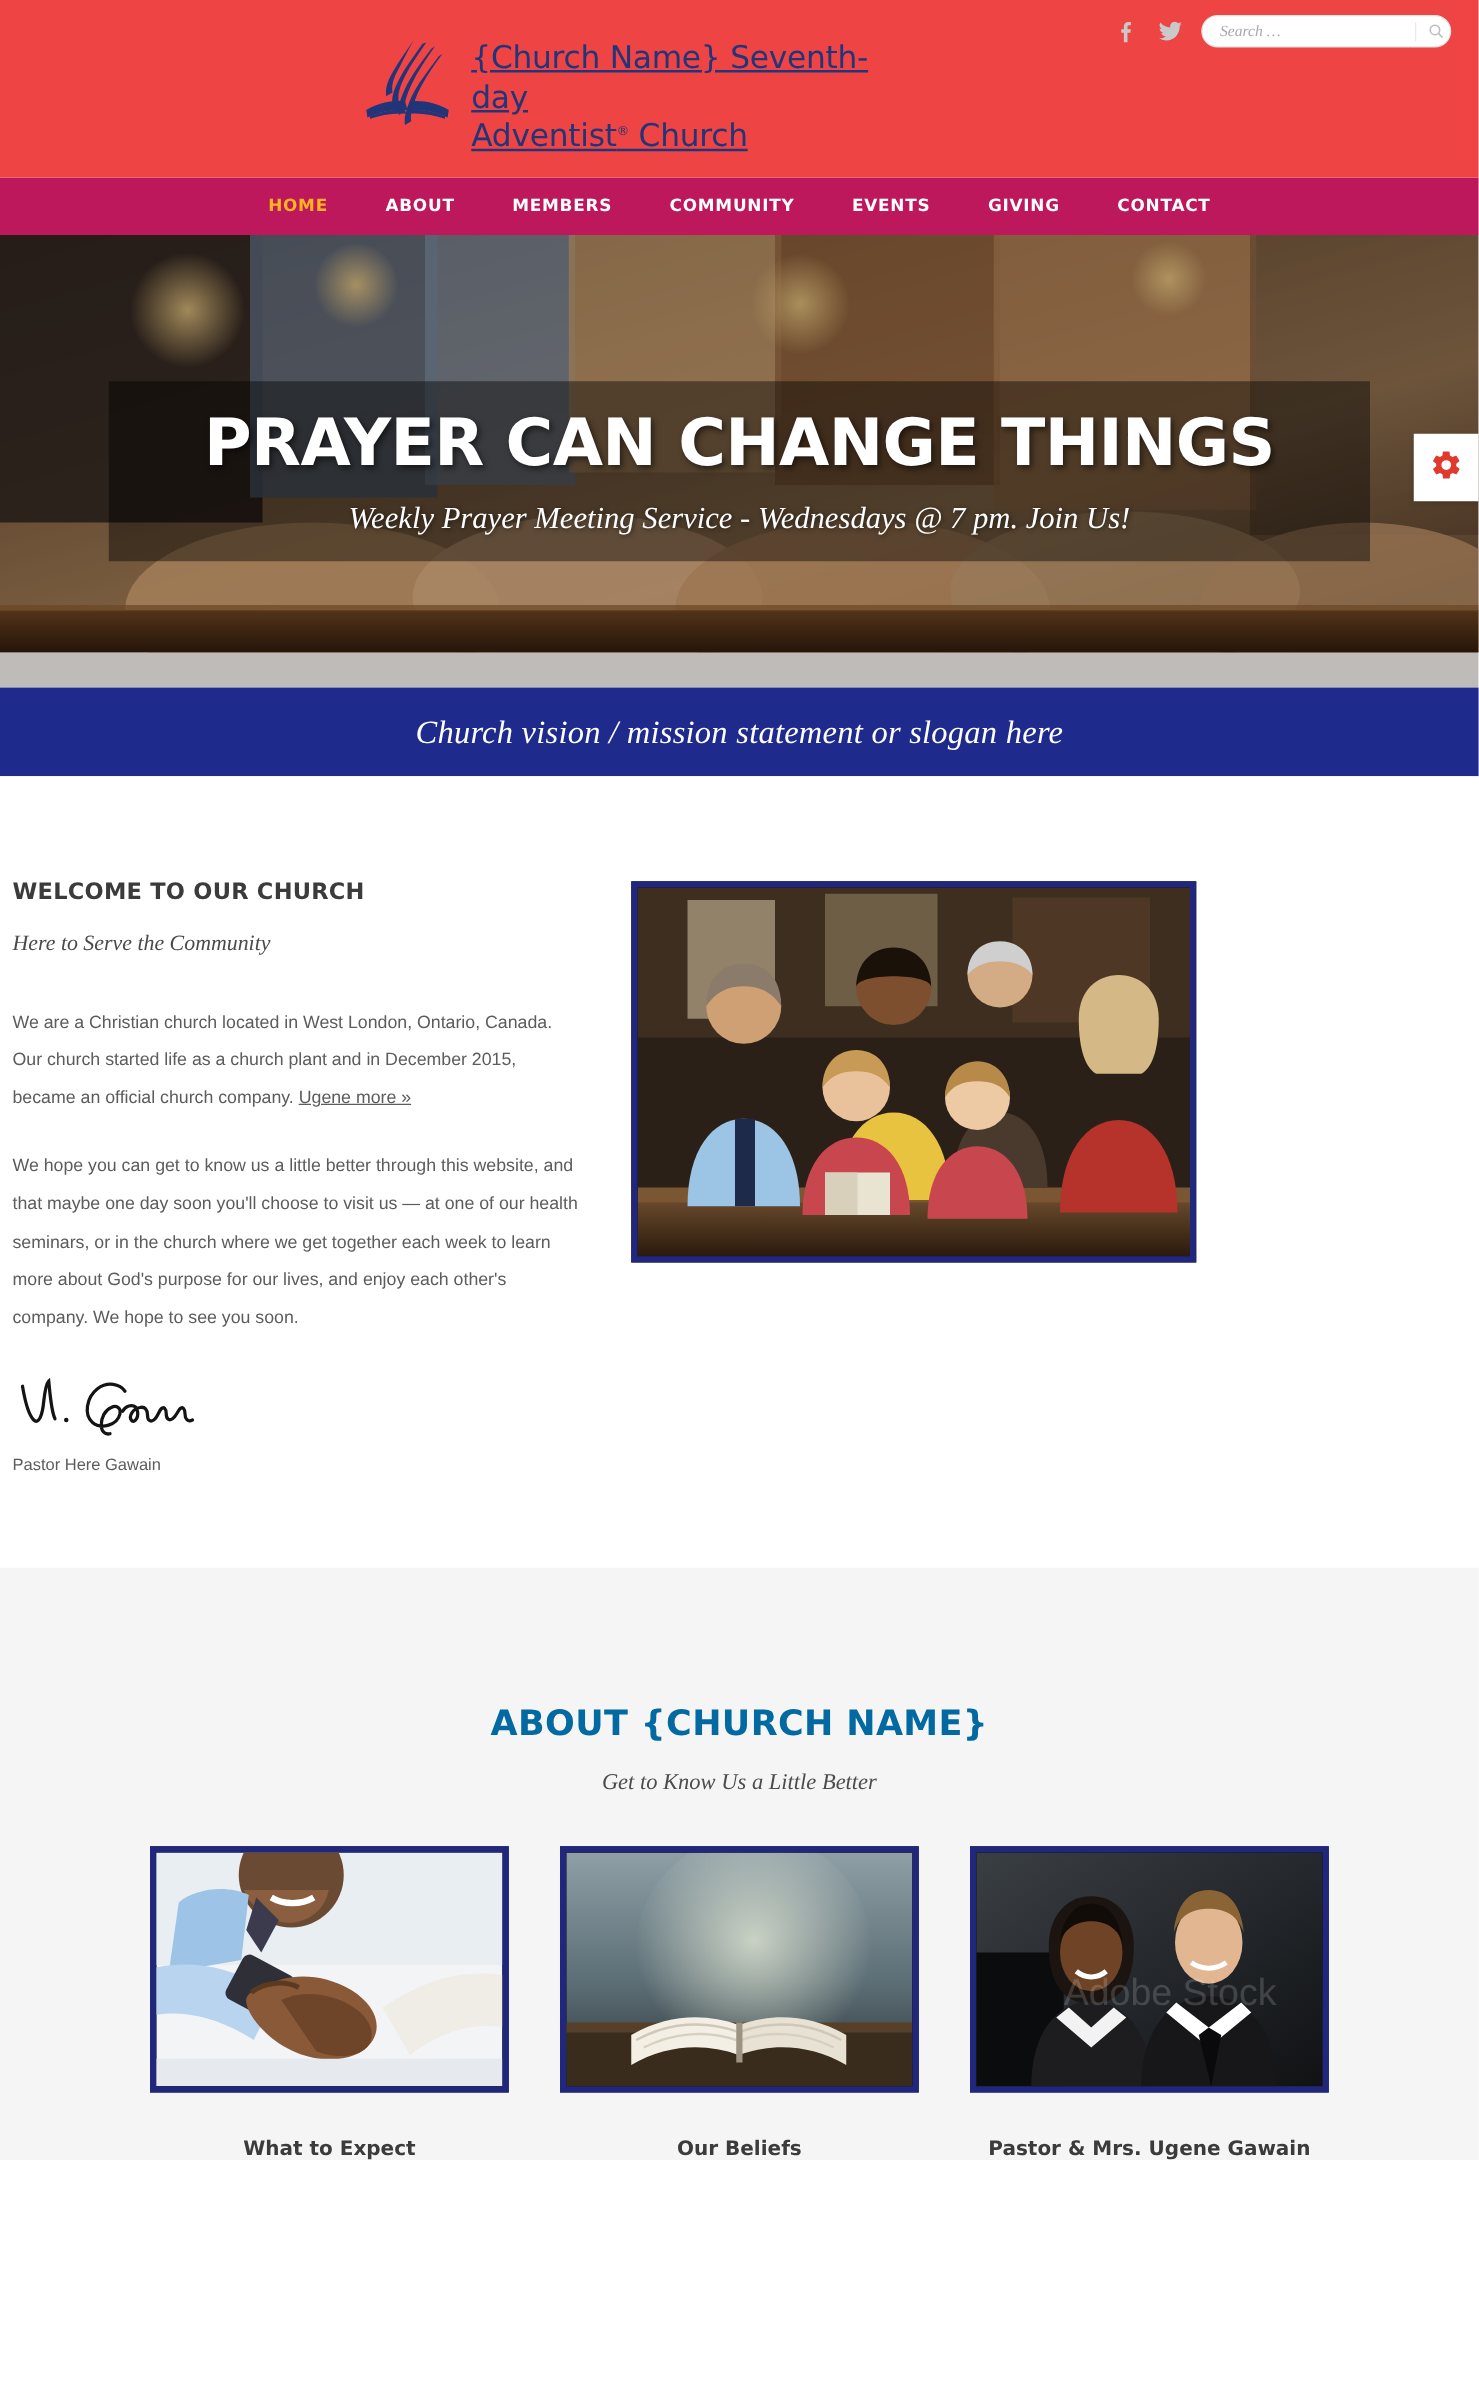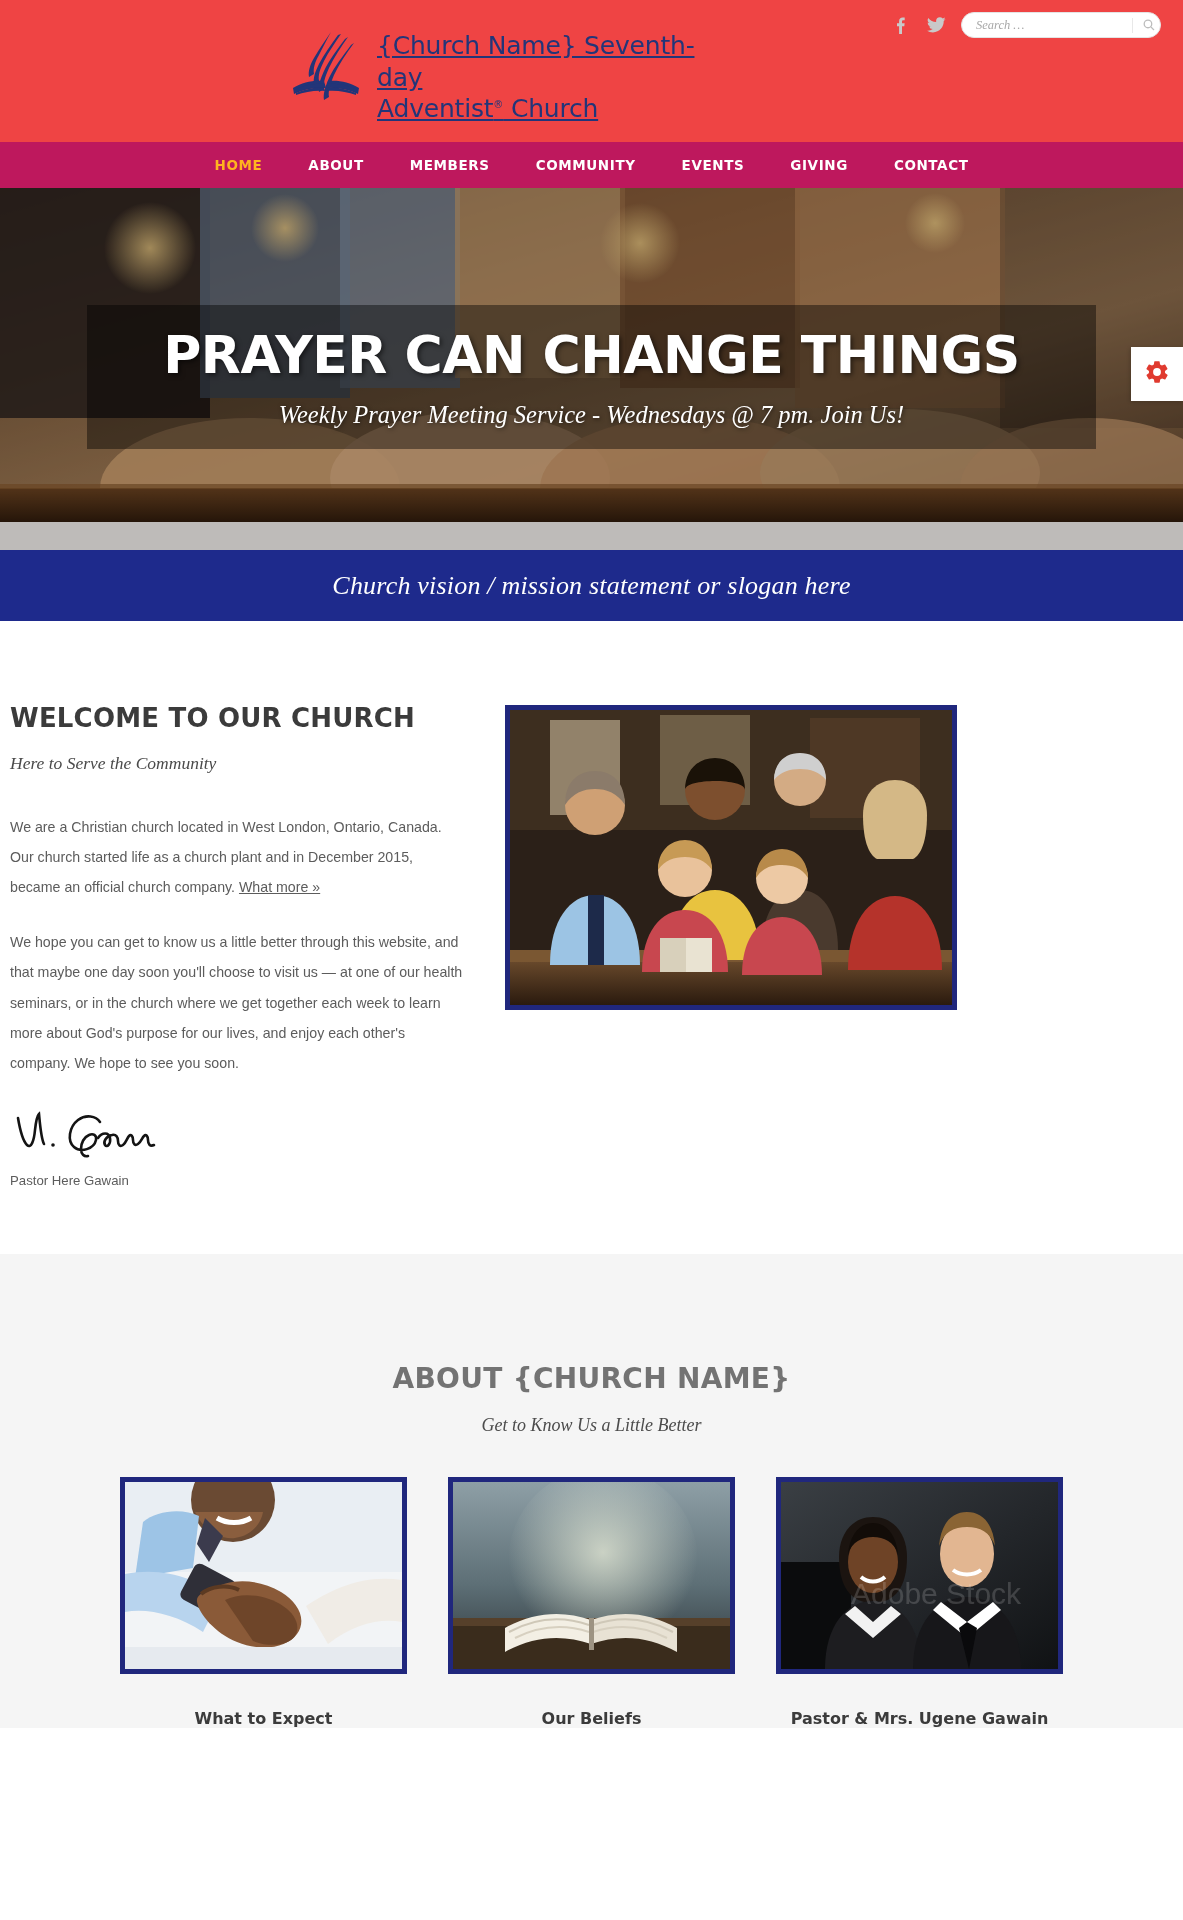--- a/index.html
+++ b/index.html
@@ -95,21 +95,21 @@
     font-family:"Liberation Serif", serif; font-style:italic;
     font-size:26px; color:#ffffff; letter-spacing:0.2px;
   }
 
   
   .welcome { background:#ffffff; padding:82px 0 0 0; position:relative; height:633px; }
   .welcome-inner { width:1183px; position:relative; }
   .w-left { position:absolute; left:10px; top:0; width:560px; }
   .w-title {
     font-family:"DejaVu Sans", sans-serif;
-    font-size:26px; font-weight:700; color:#3b3b3b; letter-spacing:0.2px;
+    font-size:18px; font-weight:700; color:#3b3b3b; letter-spacing:0.2px;
   }
   .w-sub {
     font-family:"Liberation Serif", serif; font-style:italic;
     font-size:17.5px; color:#4a4a4a; margin-top:20px;
   }
   .w-para {
     font-size:14.2px; line-height:2.12; color:#5c5c5c; margin-top:38px; max-width:455px;
   }
   .w-para.second { margin-top:25px; }
   .w-para a { color:#5c5c5c; text-decoration:underline; }
@@ -119,21 +119,21 @@
 
   .w-photo {
     position:absolute; left:505px; top:2px; width:452px; height:305px;
     border:5px solid #20277d; background:#1b1b1b; overflow:hidden;
   }
 
   
   .about { background:#f5f5f5; padding:108px 0 0 0; }
   .about-title {
     font-family:"DejaVu Sans", sans-serif;
-    text-align:center; font-size:28px; font-weight:700; color:#737373; letter-spacing:0.3px;
+    text-align:center; font-size:28px; font-weight:700; color:#0369a1; letter-spacing:0.3px;
   }
   .about-sub {
     font-family:"Liberation Serif", serif; font-style:italic;
     text-align:center; font-size:18px; color:#4c4c4c; margin-top:20px;
   }
   .cards {
     margin-top:41px; display:flex; justify-content:center; gap:41px;
   }
   .card { width:287px; }
   .card-img {
@@ -273,21 +273,21 @@
     <span>Church vision / mission statement or slogan here</span>
   </section>
 
   <section class="welcome">
     <div class="welcome-inner">
       <div class="w-left">
         <h2 class="w-title">WELCOME TO OUR CHURCH</h2>
         <p class="w-sub">Here to Serve the Community</p>
 
         <p class="w-para">
-          <span>We are a Christian church located in West London, Ontario, Canada. Our church started life as a church plant and in December 2015, became an official church company. </span><a href="#">What more »</a>
+          <span>We are a Christian church located in West London, Ontario, Canada. Our church started life as a church plant and in December 2015, became an official church company. </span><a href="#">Ugene more »</a>
         </p>
 
         <p class="w-para second">We hope you can get to know us a little better through this website, and that maybe one day soon you'll choose to visit us — at one of our health seminars, or in the church where we get together each week to learn more about God's purpose for our lives, and enjoy each other's company. We hope to see you soon.</p>
 
         <div class="sign-wrap">
           <svg class="sign-svg" width="170" height="52" viewBox="0 0 170 52" fill="none" stroke="#141414" stroke-width="2.6" stroke-linecap="round">
             <path d="M8 10 C10 22, 13 33, 17 37 C21 41, 24 33, 25 22 C26 13, 27 8, 29 6 C30 16, 31 30, 34 36"></path>
             <circle cx="43" cy="37" r="1.8" fill="#141414" stroke="none"></circle>
             <path d="M90 14 C86 8, 76 6, 68 12 C59 19, 57 33, 64 39 C71 45, 84 41, 86 32 C87 27, 83 25, 79 27 C74 29, 71 35, 71 41 C71 46, 74 49, 78 48"></path>
             <path d="M88 30 C92 24, 99 24, 100 30 C101 36, 97 40, 95 37 C93 34, 96 28, 102 27 C106 26, 108 29, 108 33 C108 37, 110 39, 113 37 C116 35, 117 30, 119 28 C121 26, 123 28, 123 32 C123 36, 125 38, 128 36 C131 34, 132 30, 134 28 C136 26, 138 28, 138 32 C138 36, 140 39, 144 37"></path>

